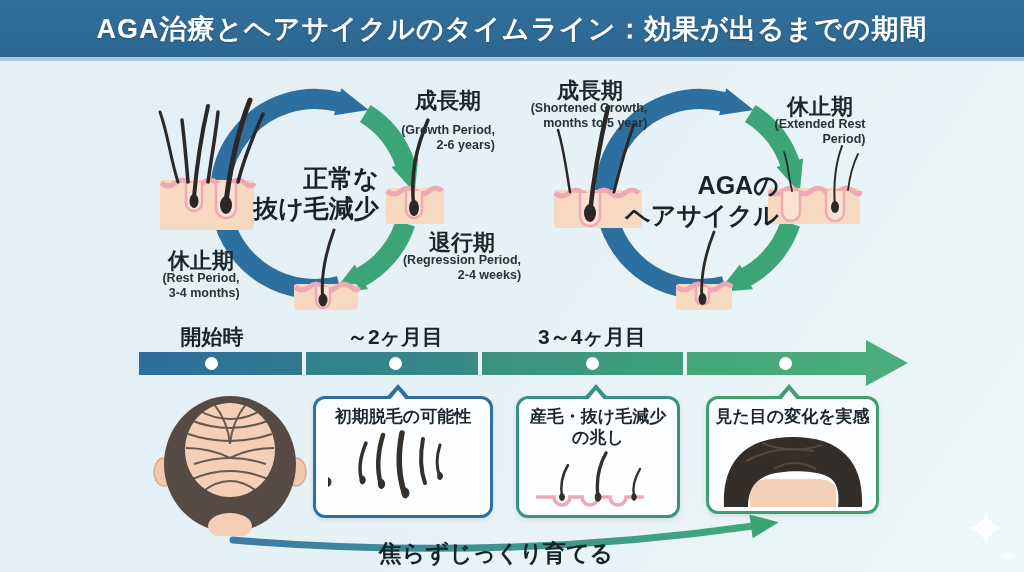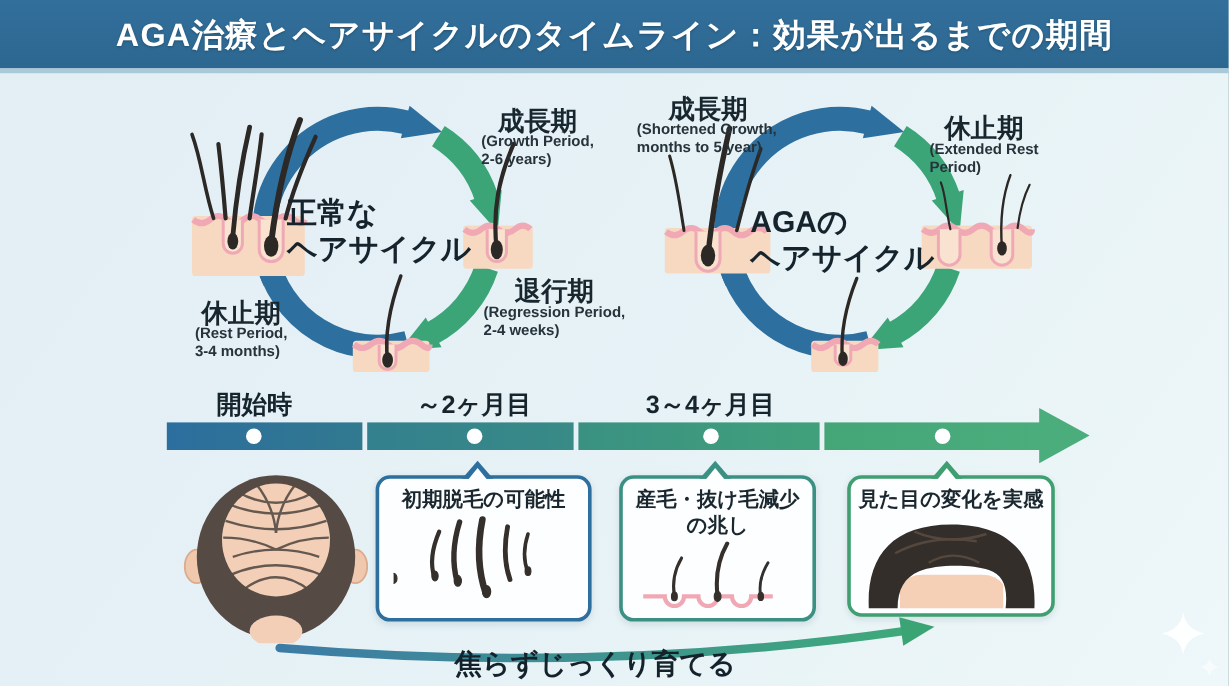--- a/index.html
+++ b/index.html
@@ -6,21 +6,21 @@
   .canvas{position:relative;width:1024px;height:572px;overflow:hidden;
     background:linear-gradient(125deg,#e2eef4 0%,#e6f2f6 55%,#eef7f9 100%);}
   
   .header{position:absolute;left:0;top:0;width:1024px;height:57px;
     background:linear-gradient(180deg,#326f9b,#2c6790);
     border-bottom:4px solid #a9c9da;display:flex;align-items:center;justify-content:center;}
   .header h1{margin:0;color:#ffffff;font-size:27px;font-weight:bold;letter-spacing:1px;
     text-shadow:0 1px 2px rgba(0,0,0,.25);}
   
   .abs{position:absolute;}
-  .ctr{transform:translateX(-50%);text-align:left;}
+  .ctr{transform:translateX(-50%);text-align:right;}
   .jp-stage{font-size:22px;font-weight:bold;color:#18262e;white-space:nowrap;}
   .en-stage{font-size:12.5px;font-weight:bold;color:#26333a;line-height:1.18;white-space:pre-line;}
   .cycle-center{font-size:25px;font-weight:bold;color:#15232c;line-height:1.2;white-space:pre-line;}
   
   .tl-label{font-size:21px;font-weight:bold;color:#16242c;top:323px;white-space:nowrap;}
   .tl-seg{position:absolute;top:352px;height:23px;}
   .tl-dot{position:absolute;top:357px;width:13px;height:13px;border-radius:50%;background:#ffffff;}
   .tl-head{position:absolute;left:866px;top:340px;width:0;height:0;
     border-top:23px solid transparent;border-bottom:23px solid transparent;border-left:42px solid #4bac7c;}
   
@@ -89,23 +89,23 @@
     <g>
       <rect x="174" y="222" width="64" height="26" rx="3" fill="#f7d9c2"></rect>
       <path d="M175,225 q7,6 14,0 t14,0 t14,0 t14,0 t7,0" stroke="#f0a9b4" stroke-width="5" fill="none"></path>
       <path d="M196,225 v14 a7,7 0 0 0 14,0 v-14" fill="#f9e2cf" stroke="#efa9b4" stroke-width="2.5"></path>
       <ellipse cx="203" cy="238" rx="4.5" ry="6.5" fill="#2c2825"></ellipse>
       <path d="M203,238 C200,214 206,190 214,168" stroke="#2c2825" stroke-width="3" fill="none" stroke-linecap="round"></path>
     </g>
   </svg>
 
   <div class="abs ctr cycle-center" style="left:316px;top:163px;">正常な
-ヘアサイクル</div>
+抜け毛減少</div>
   <div class="abs ctr jp-stage" style="left:448px;top:86px;">成長期</div>
-  <div class="abs ctr en-stage" style="left:448px;top:111px;">(Growth Period,
+  <div class="abs ctr en-stage" style="left:448px;top:123px;">(Growth Period,
 2-6 years)</div>
   <div class="abs ctr jp-stage" style="left:462px;top:228px;">退行期</div>
   <div class="abs ctr en-stage" style="left:462px;top:253px;">(Regression Period,
 2-4 weeks)</div>
   <div class="abs ctr jp-stage" style="left:201px;top:246px;">休止期</div>
   <div class="abs ctr en-stage" style="left:201px;top:271px;">(Rest Period,
 3-4 months)</div>
 
   <svg class="abs" style="left:530px;top:62px;" width="420" height="252" viewBox="0 0 420 252">
     <defs>

